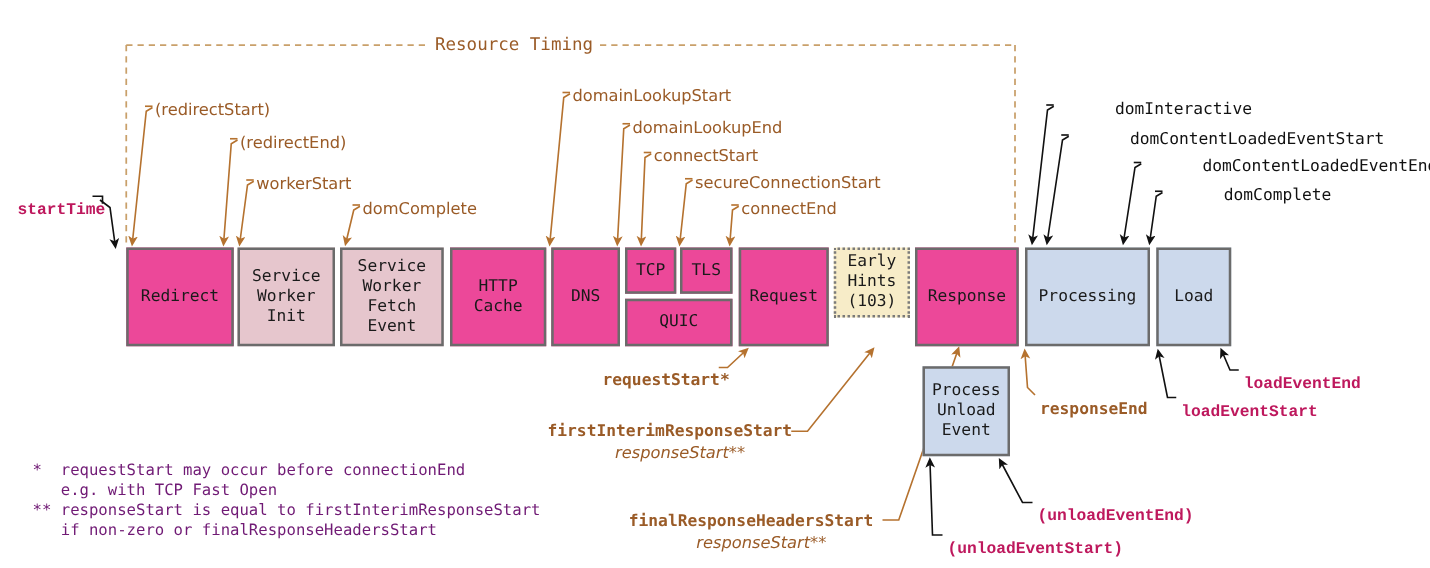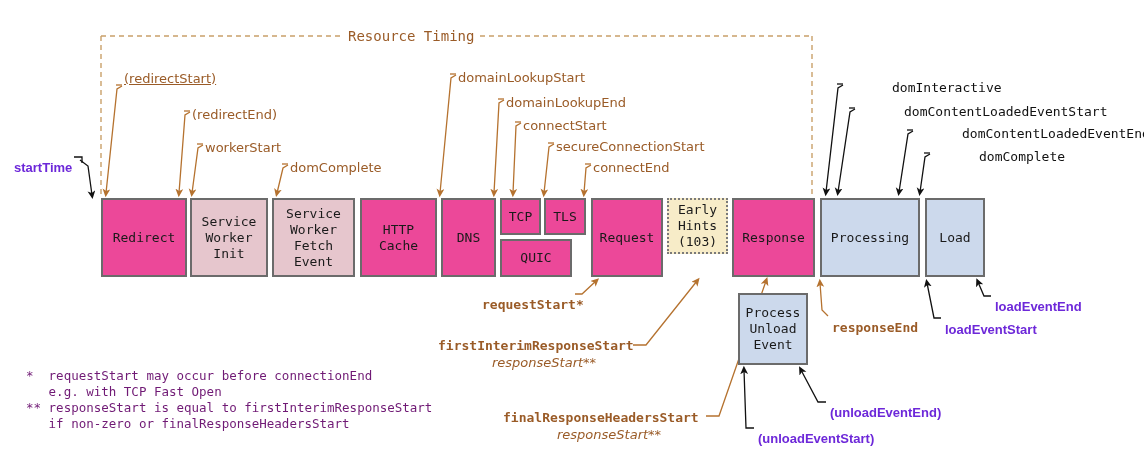--- a/index.html
+++ b/index.html
@@ -54,22 +54,22 @@
     white-space: nowrap;
   }
   .lbl-brown { color: #9a5b27; }
   .lbl-black { color: #111111; font-family: "DejaVu Sans Mono", monospace; font-weight: normal; margin-left: 47px; }
   .lbl-mono-brown {
     color: #9a5b27;
     font-family: "DejaVu Sans Mono", monospace;
     font-weight: bold;
   }
   .lbl-mono-black {
-    color: #6d28d9;
-    font-family: Liberation Sans, sans-serif;
+    color: #be185d;
+    font-family: Liberation Mono, monospace;
     font-weight: bold;
   }
   .lbl-italic {
     font-style: italic;
     font-family: "DejaVu Sans", sans-serif;
     color: #9a5b27;
   }
   .section-title {
     position: absolute;
     font-family: "DejaVu Sans Mono", monospace;
@@ -192,34 +192,34 @@
 Init</div>
   <div class="phase-box fill-pink" style="left:272px; top:198px; width:83px;  height:79px;">Service
 Worker
 Fetch
 Event</div>
   <div class="phase-box fill-cream" style="left:441px; top:198px; width:55px;  height:79px;">DNS</div>
   <div class="phase-box fill-cream" style="left:360px; top:198px; width:77px;  height:79px;">HTTP
 Cache</div>
   <div class="phase-box fill-cream" style="left:500px; top:198px; width:41px;  height:37px;">TCP</div>
   <div class="phase-box fill-cream" style="left:544px; top:198px; width:42px;  height:37px;">TLS</div>
-  <div class="phase-box fill-cream" style="left:500px; top:239px; width:72px;  height:38px;">QUIC</div>
+  <div class="phase-box fill-cream" style="left:500px; top:239px; width:86px;  height:38px;">QUIC</div>
   <div class="phase-box fill-cream" style="left:591px; top:198px; width:72px;  height:79px;">Request</div>
   <div class="phase-box dotted-box" style="left:667px; top:198px; width:61px;  height:56px;">Early
 Hints
 (103)</div>
   <div class="phase-box fill-cream" style="left:732px; top:198px; width:83px;  height:79px;">Response</div>
   <div class="phase-box fill-blue" style="left:820px; top:198px; width:100px; height:79px;">Processing</div>
   <div class="phase-box fill-blue" style="left:925px; top:198px; width:60px;  height:79px;">Load</div>
   <div class="phase-box fill-blue" style="left:738px; top:293px; width:70px;  height:72px;">Process
 Unload
 Event</div>
 
   <div class="lbl lbl-mono-black" style="left:14px;  top:160px;">startTime</div>
-  <div class="lbl lbl-brown" style="left:124px; top:71px;text-decoration:underline;">(redirectStart)</div>
+  <div class="lbl lbl-brown" style="left:124px; top:81px;">(redirectStart)</div>
   <div class="lbl lbl-brown" style="left:192px; top:107px;">(redirectEnd)</div>
   <div class="lbl lbl-brown" style="left:205px; top:140px;">workerStart</div>
   <div class="lbl lbl-brown" style="left:290px; top:160px;">domComplete</div>
   <div class="lbl lbl-brown" style="left:458px; top:70px;">domainLookupStart</div>
   <div class="lbl lbl-brown" style="left:506px; top:95px;">domainLookupEnd</div>
   <div class="lbl lbl-brown" style="left:523px; top:118px;">connectStart</div>
   <div class="lbl lbl-brown" style="left:556px; top:139px;">secureConnectionStart</div>
   <div class="lbl lbl-brown" style="left:593px; top:160px;">connectEnd</div>
   <div class="lbl lbl-black" style="left:845px; top:80px;">domInteractive</div>
   <div class="lbl lbl-black" style="left:857px; top:104px;">domContentLoadedEventStart</div>

